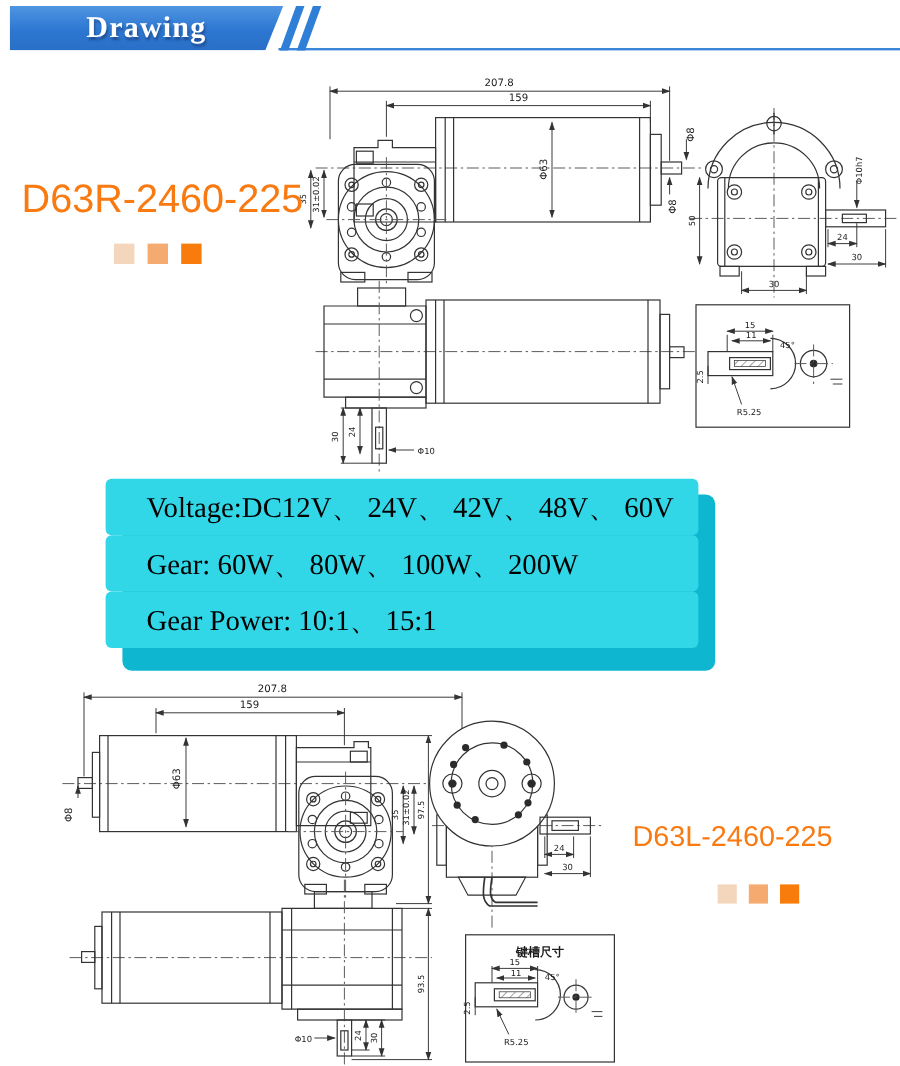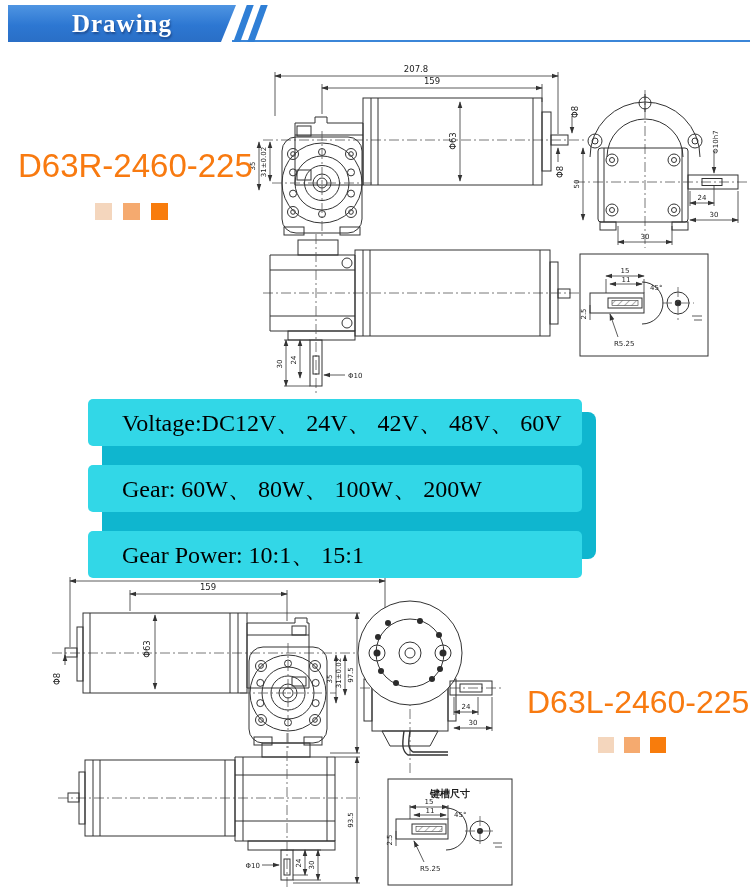--- a/index.html
+++ b/index.html
@@ -15,34 +15,34 @@
                   text-shadow:1px 2px 2px rgba(20,40,90,.5); letter-spacing:1px;text-align:center; }
   .stripe { position:absolute; top:5px; height:37px; width:7px; background:#2f7fd6;
             transform:skewX(-20deg); z-index:3; }
   .stripe.s1 { left:240px; }
   .stripe.s2 { left:254px; }
   .banner-line { position:absolute; left:232px; right:0; top:40px; height:2px; background:#3b86d8; }
 
   
   .model { position:absolute; color:#f87a10; z-index:4; }
   .model-top { left:18px; top:147px; font-size:33px; }
-  .model-bottom { left:527px; top:684px; font-size:32px; }
+  .model-bottom { left:527px; top:684px; font-size:24px; }
   .swatches { position:absolute; display:flex; z-index:4; }
   .swatches-top { left:95px; top:203px; gap:11px; }
   .swatches-bottom { left:598px; top:737px; gap:10px; }
   .swatch { width:17px; height:17px; }
   .swatches-bottom .swatch { width:16px; height:16px; }
   .sw1 { background:#f4d6bd; } .sw2 { background:#f5aa6f; } .sw3 { background:#f87c0c; }
 
   
   .spec-wrap { position:absolute; left:88px; top:399px; width:494px; height:147px; z-index:2; }
   .spec-shadow { position:absolute; left:14px; top:13px; width:494px; height:147px;
                  background:#0fb6cf; border-radius:8px; }
   .spec-rows { position:absolute; left:0; top:0; width:494px; }
-  .spec-row { height:47px; background:#32d7e7; border-radius:5px; margin-bottom:19px;
+  .spec-row { height:47px; background:#32d7e7; border-radius:5px; margin-bottom:0;
               display:flex; align-items:center; padding-left:34px; box-sizing:border-box;
               font:24px "Liberation Serif",serif; color:#000; }
 
   
   svg.draw { position:absolute; overflow:visible; }
   .dl  { stroke:#333; stroke-width:1; fill:none; }
   .dlw { stroke:#333; stroke-width:1; fill:#fff; }
   .cl  { stroke:#555; stroke-width:.8; fill:none; stroke-dasharray:10 3 2 3; }
   .dim { stroke:#333; stroke-width:.8; fill:none; }
   .dot { fill:#2b2b2b; stroke:none; }

